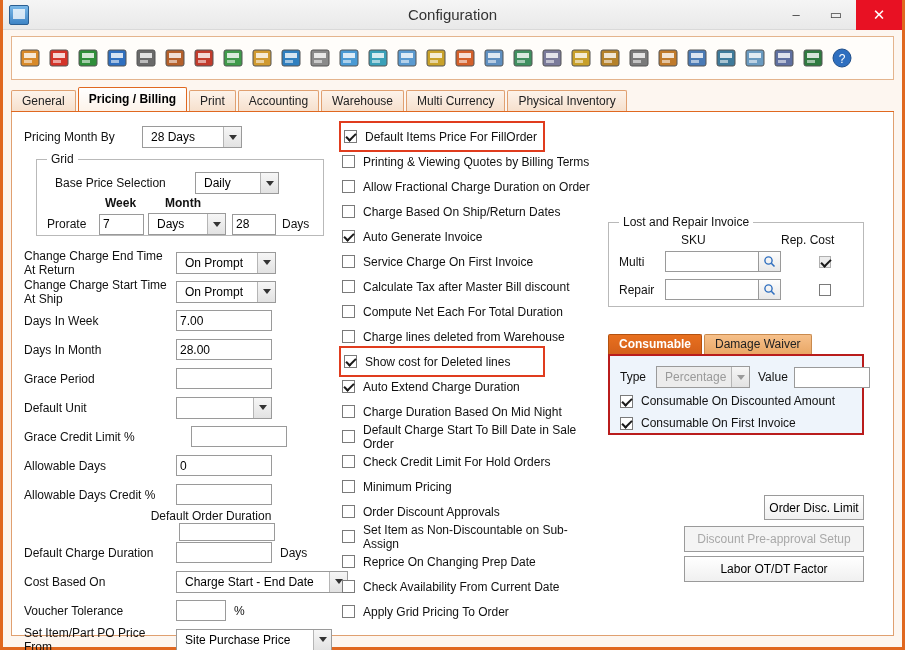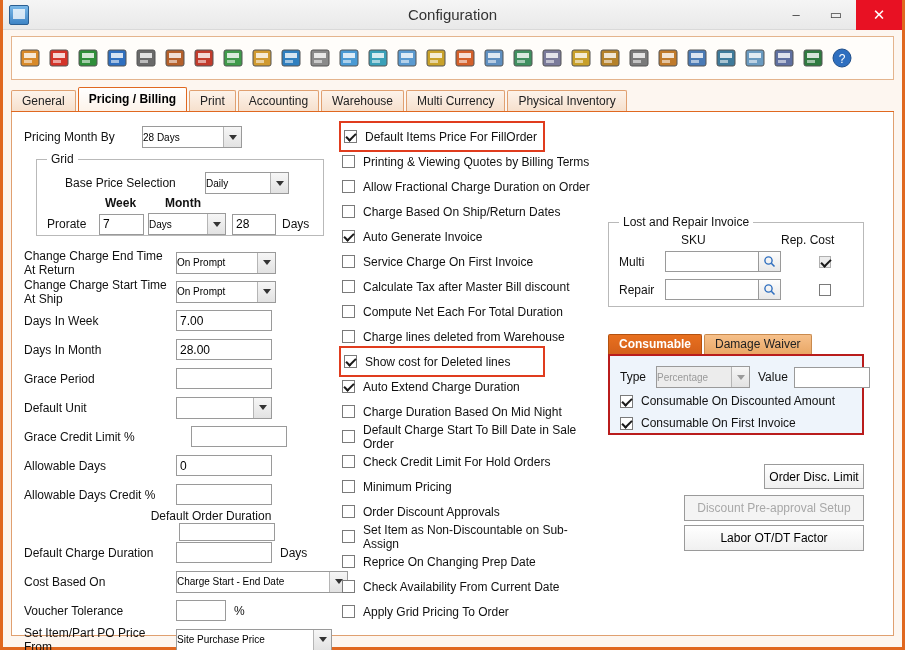--- a/index.html
+++ b/index.html
@@ -99,21 +99,21 @@
   .field {
     border:1px solid #9a9a9a;
     background:#fff;
     height:21px;
     font-size:12px;
     padding:1px 3px;
     font-family:"Liberation Sans", sans-serif;
   }
   .combo {
     border:1px solid #9a9a9a; background:#fff; height:22px;
-    display:flex;align-items:center; font-size:10px; padding-left:0;
+    display:flex;align-items:center; font-size:12px; padding-left:8px;
     position:relative;
   }
   .combo .arrow {
     position:absolute; right:0; top:0; bottom:0; width:18px;
     background:linear-gradient(#f6f6f6,#e2e2e2);
     border-left:1px solid #b5b5b5;
     display:flex;align-items:center;justify-content:center;
   }
   .combo .arrow:after{
     content:""; width:0;height:0;
@@ -145,21 +145,21 @@
     background:#fff; padding:0 4px; font-size:12px; color:#111;
   }
   .search-btn {
     width:22px;height:21px;border:1px solid #9a9a9a;border-left:none;
     background:linear-gradient(#fdfdfd,#e8e8e8);
     display:flex;align-items:center;justify-content:center;
   }
   .btn {
     border:1px solid #9a9a9a;
     background:linear-gradient(#ffffff,#f0f0f0);
-    font-size:12px; display:flex;align-items:center;justify-content:center;
+    font-size:12px; display:flex;align-items:center;justify-content:center;margin-top:31px;
   }
   .btn.disabled { color:#a8a8a8; background:#f4f4f4; }
   
   .panel-tabs { position:absolute; display:flex; }
   .ptab {
     height:20px; padding:0 10px; line-height:19px;
     font-size:12px; border:1px solid #c98a4d;
     border-bottom:none;
     background:linear-gradient(#f6c08a,#e9a766);
     margin-right:2px;
@@ -408,21 +408,21 @@
       <div style="display:flex;align-items:center;">
         <div class="lbl" style="width:118px;">Pricing Month By</div>
         <div class="combo" style="width:100px;">
           <span>28 Days</span>
           <span class="arrow"></span>
         </div>
       </div>
 
       <div class="group" style="left:12px;top:33px;width:288px;height:77px;">
         <div class="legend">Grid</div>
-        <div style="position:absolute;left:28px;top:12px;display:flex;align-items:center;">
+        <div style="position:absolute;left:18px;top:12px;display:flex;align-items:center;">
           <div class="lbl" style="width:140px;">Base Price Selection</div>
           <div class="combo" style="width:84px;">
             <span>Daily</span>
             <span class="arrow"></span>
           </div>
         </div>
         <div style="position:absolute;left:68px;top:36px;" class="lbl"><b>Week</b></div>
         <div style="position:absolute;left:128px;top:36px;" class="lbl"><b>Month</b></div>
         <div style="position:absolute;left:10px;top:53px;display:flex;align-items:center;">
           <div class="lbl" style="width:52px;">Prorate</div>

